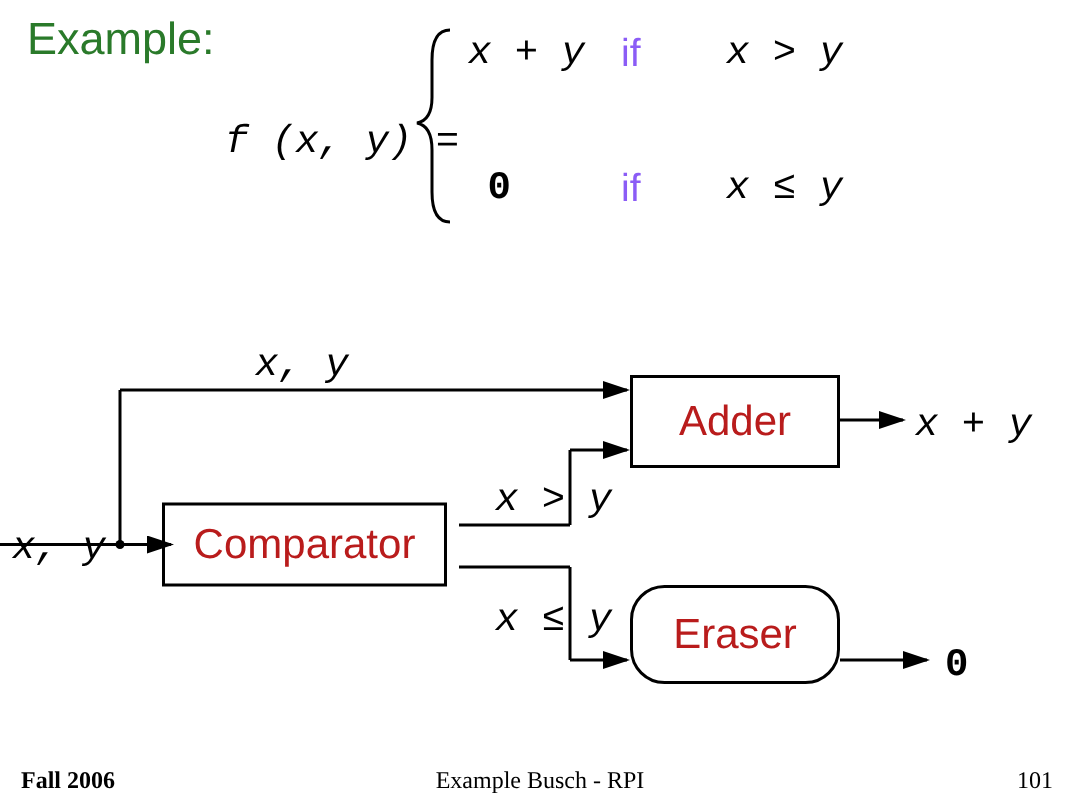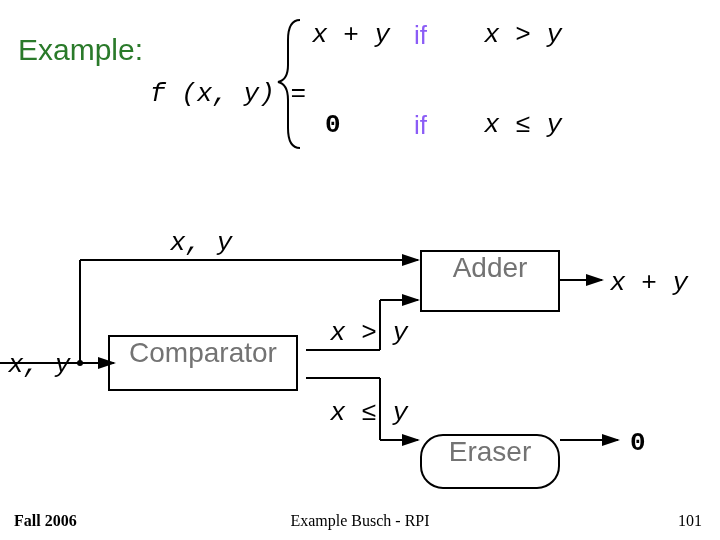--- a/index.html
+++ b/index.html
@@ -10,43 +10,43 @@
     font-family: "Comic Sans MS", cursive, sans-serif;
     position: relative;
     overflow: hidden;
   }
   .title {
     position: absolute;
     top: 10px;
     left: 18px;
     font-size: 30px;
     color: #2a7a2a;
-    margin-top: 23px;
   }
   .math {
     font-family: Liberation Mono, monospace;
     font-style: italic;
     font-size: 26px;
     color: #000;
     position: absolute;
   }
   .iftxt {
     font-family: "Comic Sans MS", cursive, sans-serif;
     font-size: 26px;
     color: #8b5cf6;
     position: absolute;
   }
   .box {
     position: absolute;
     border: 2px solid #000;
     background: #fff;
     display: flex;
+    align-items: center;
     justify-content: center;
     font-size: 28px;
-    color: #737373;
+    color: #b91c1c;
   }
   .footer-left {
     position: absolute;
     bottom: 10px;
     left: 14px;
     font-family: "Times New Roman", serif;
     font-size: 16px;
     color: #000;
     font-weight: bold;
   }
@@ -110,21 +110,21 @@
 </div>
 
 <div class="math" style="left:330px; top:318px;">x &gt; y</div>
 
 <div class="math" style="left:330px; top:398px;">x ≤ y</div>
 
 <div class="box" style="left:420px; top:250px; width:140px; height:62px;">
   <span>Adder</span>
 </div>
 
-<div class="box" style="left:420px; top:434px; width:140px; height:55px;border-radius:23px;">
+<div class="box" style="left:420px; top:390px; width:140px; height:66px;border-radius:23px;">
   <span>Eraser</span>
 </div>
 
 <div class="math" style="left:610px; top:268px;">x + y</div>
 <div class="math" style="left:630px; top:428px; font-style: normal; font-weight: bold;">0</div>
 
 <svg class="overlay" viewBox="0 0 720 540">
   <defs>
     <marker id="arrow" markerWidth="10" markerHeight="10" refX="8" refY="3" orient="auto" markerUnits="strokeWidth">
       <path d="M0,0 L9,3 L0,6 z" fill="#000"></path>

